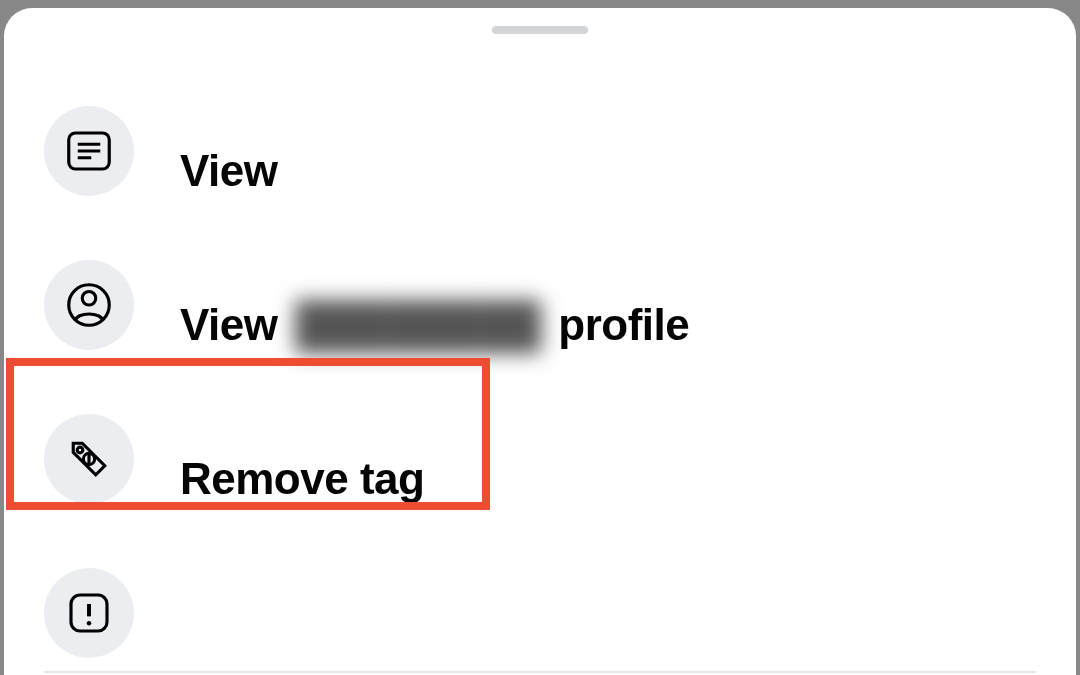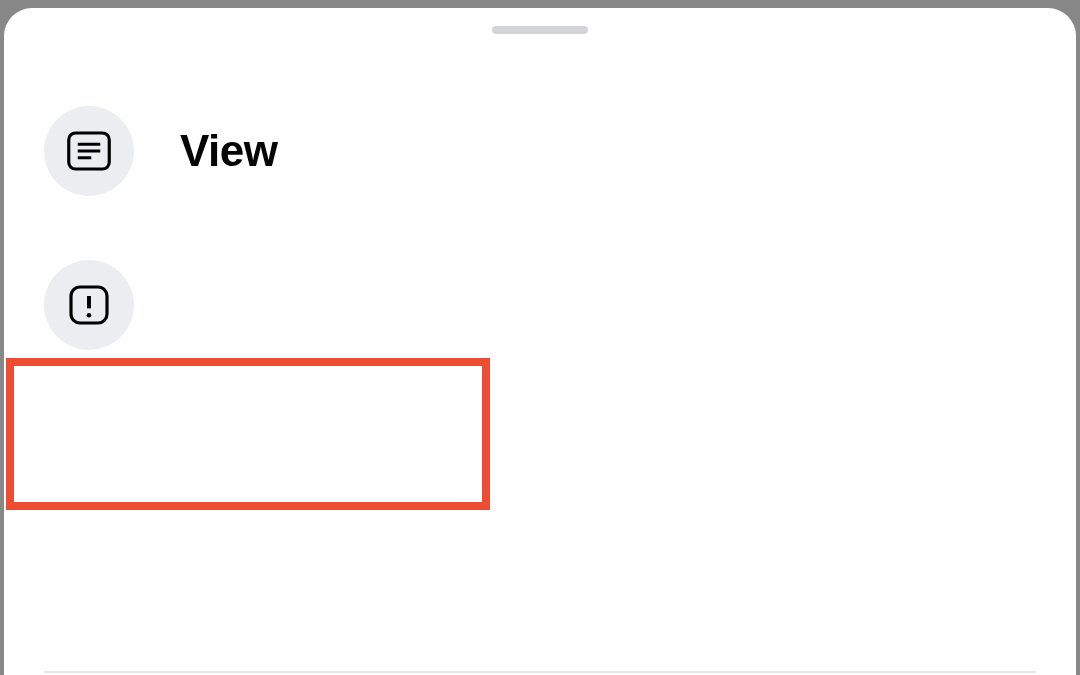--- a/index.html
+++ b/index.html
@@ -27,21 +27,21 @@
       background: #d4d5d9;
       border-radius: 4px;
       margin: 18px auto 40px auto;
     }
     .menu-list {
       display: flex;
       flex-direction: column;
     }
     .menu-item {
       display: flex;
-      align-items: center;
+      align-items: flex-end;
       padding: 32px 40px;
       gap: 46px;
       cursor: pointer;
       position: relative;
     }
     .icon-circle {
       width: 90px;
       height: 90px;
       border-radius: 50%;
       background: #ecedf1;
@@ -100,21 +100,45 @@
         <svg viewBox="0 0 48 48">
           <rect x="6" y="8" width="36" height="32" rx="6" ry="6"></rect>
           <line x1="14" y1="18" x2="34" y2="18"></line>
           <line x1="14" y1="24" x2="34" y2="24"></line>
           <line x1="14" y1="30" x2="26" y2="30"></line>
         </svg>
       </div>
       <span class="label">View</span>
     </div>
 
+    <div class="menu-item">
+      <div class="icon-circle">
+        <svg viewBox="0 0 48 48">
+          <circle cx="24" cy="24" r="18"></circle>
+          <circle cx="24" cy="18" r="6"></circle>
+          <path d="M12 38 C12 30, 36 30, 36 38"></path>
+        </svg>
+      </div>
+      <span class="label">
+        <span>View</span>
+        <span class="blurred-name">████████</span><span> profile</span>
+      </span>
+    </div>
 
+    <div class="menu-item">
+      <div class="icon-circle">
+        <svg viewBox="0 0 48 48">
+          <path d="M10 18 L10 10 L18 10 L38 30 L30 38 Z"></path>
+          <circle cx="16" cy="16" r="2.5"></circle>
+          <circle cx="24" cy="24" r="5"></circle>
+          <line x1="24" y1="19" x2="24" y2="29"></line>
+        </svg>
+      </div>
+      <span class="label">Remove tag</span>
+    </div>
 
     <div class="menu-item">
       <div class="icon-circle">
         <svg viewBox="0 0 48 48">
           <rect x="8" y="8" width="32" height="32" rx="8" ry="8"></rect>
           <line x1="24" y1="16" x2="24" y2="27" stroke-width="3.5"></line>
           <circle cx="24" cy="33" r="2" fill="#000" stroke="none"></circle>
         </svg>
       </div>
     </div>

